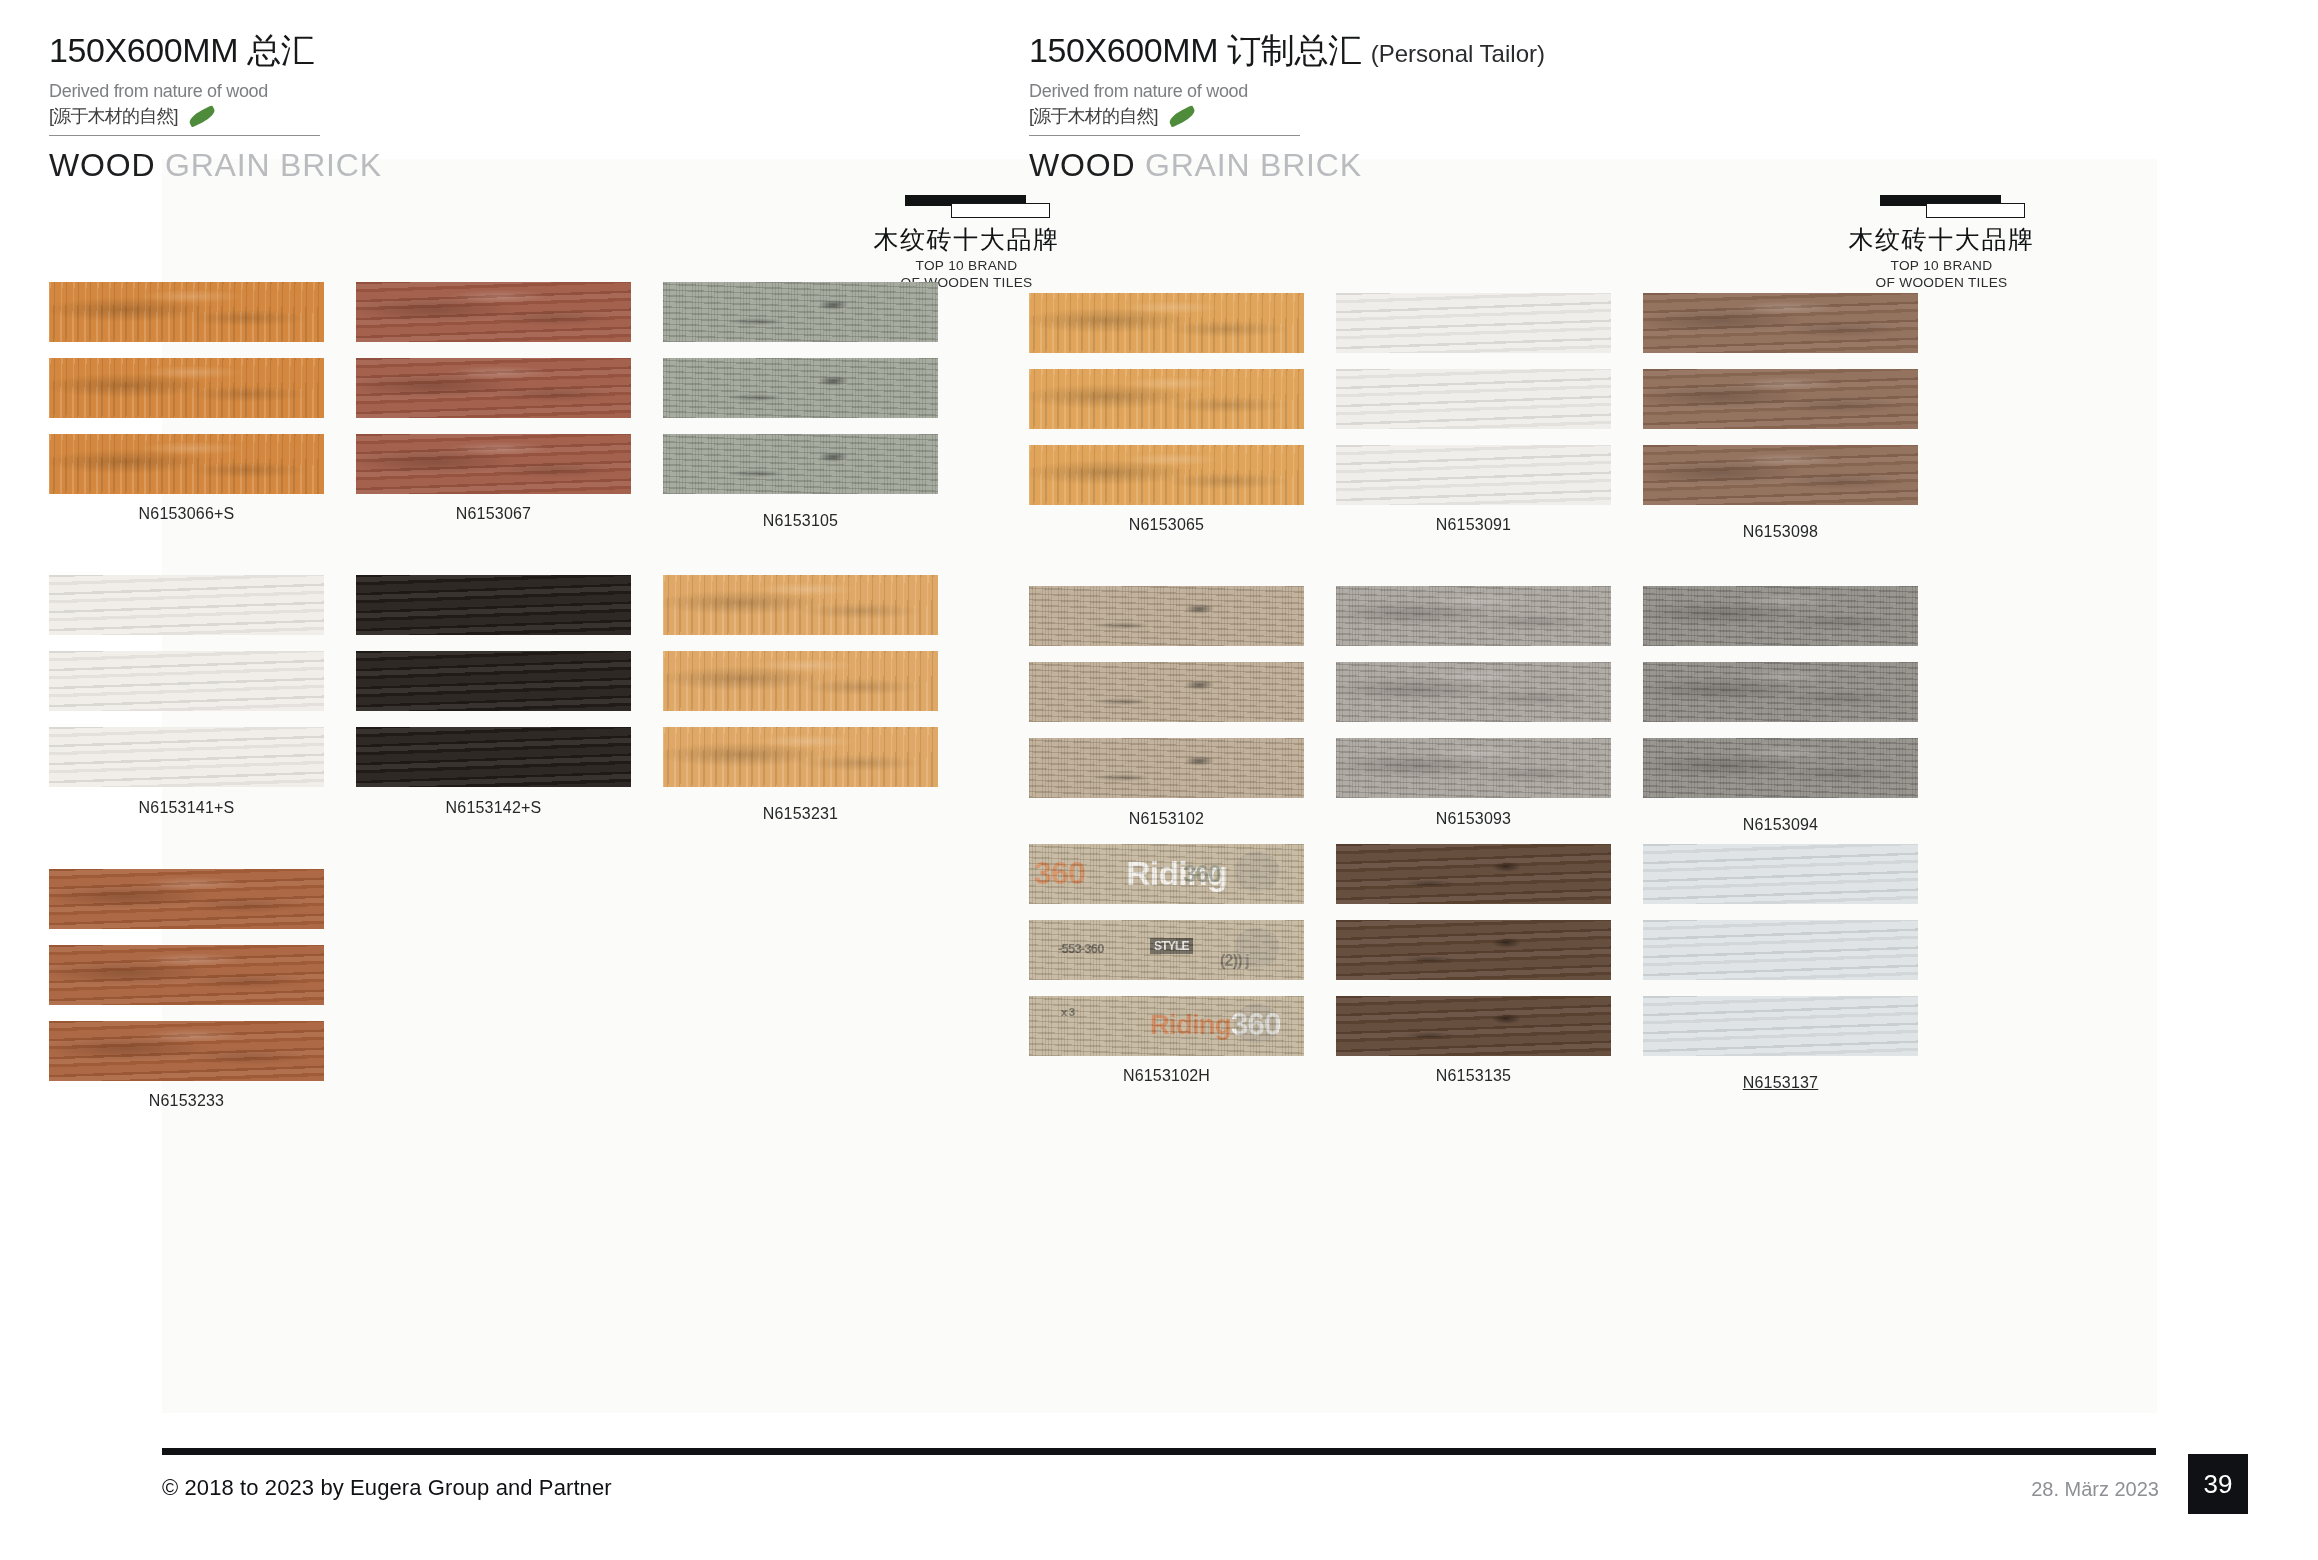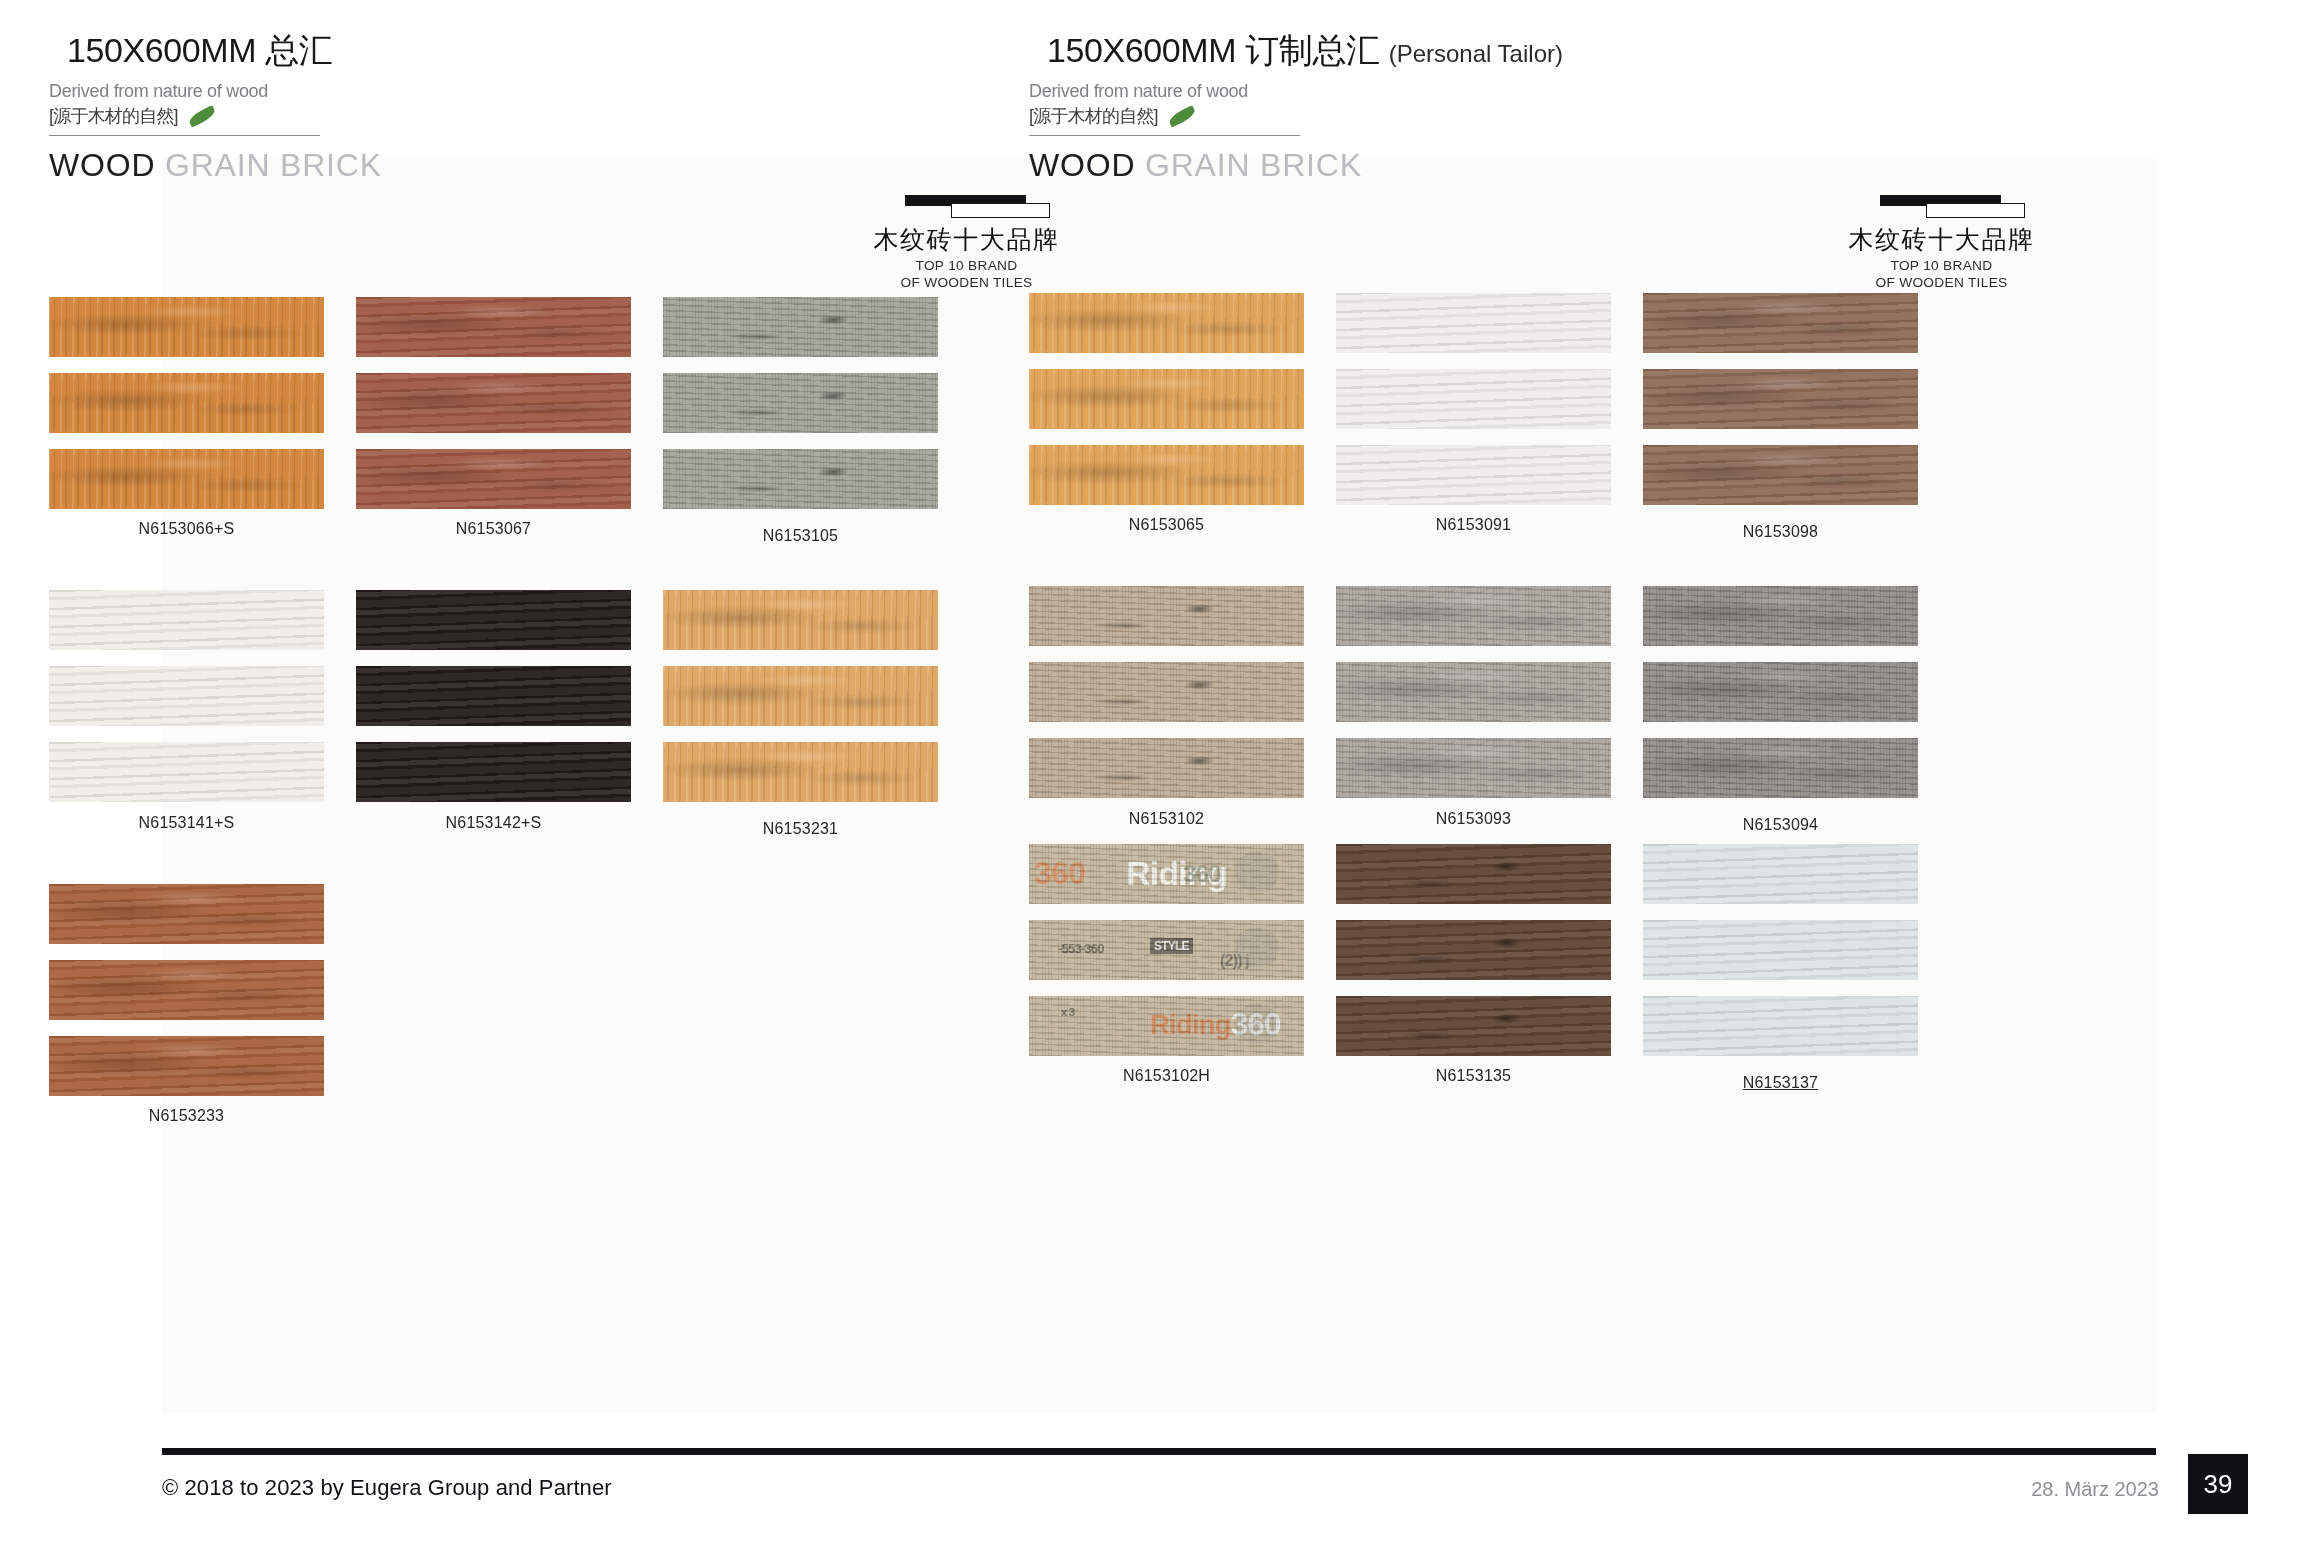--- a/index.html
+++ b/index.html
@@ -12,21 +12,21 @@
   .slide{
     position:absolute;left:162px;top:159px;width:1995px;height:1254px;
     background:#fbfbfa;
   }
   
   .hdr{position:absolute;}
   .hdr.left{left:49px;top:32px;}
   .hdr.right{left:1029px;top:32px;}
   .hdr-title{
     font-size:34px;font-weight:400;color:#17181a;letter-spacing:-0.4px;
-    white-space:nowrap;line-height:1.1;margin-left:18px;
+    white-space:nowrap;line-height:1.1;
   }
   .hdr-title .tailor{font-size:24px;color:#2a2b2d;letter-spacing:0;}
   .hdr-sub1{
     font-size:18px;color:#7d7f82;margin-top:11.3px;letter-spacing:-0.3px;
     white-space:nowrap;
   }
   .hdr-sub2-row{display:flex;align-items:center;gap:9.7px;margin-top:2.4px;}
   .hdr-sub2{font-size:18px;color:#404040;letter-spacing:-0.8px;white-space:nowrap;}
   .leaf{
     width:27.5px;height:10.5px;background:#4e8b3b;
@@ -42,21 +42,21 @@
   .brand{position:absolute;text-align:center;}
   .brand.left{left:837px;top:192px;width:259px;}
   .brand.right{left:1812px;top:192px;width:259px;}
   .brand-mark{position:relative;height:27.5px;margin:0 auto 3.2px;width:178px;}
   .brand-bar{position:absolute;left:27.5px;top:3.2px;width:121px;height:10.5px;background:#111214;}
   .brand-box{position:absolute;left:73px;top:11.3px;width:97px;height:13px;border:1.6px solid #16171a;background:#ffffff;}
   .brand-cn{font-size:25px;color:#111214;letter-spacing:1.6px;white-space:nowrap;}
   .brand-en{font-size:13.7px;color:#2c2d30;letter-spacing:0.3px;line-height:1.25;margin-top:1.6px;}
   
   .grid{position:absolute;}
-  .grid.left{left:49px;top:287px;}
+  .grid.left{left:49px;top:272px;}
   .grid.right{left:1029px;top:283px;}
   .gridrow{display:flex;}
   .cell{width:307px;position:relative;}
   .planks{padding-top:9.7px;}
   .plank{
     width:275px;height:60px;margin-bottom:16px;position:relative;overflow:hidden;
     background-color:#cccccc;
   }
   .plank.p3{margin-bottom:0;}
   .code{

